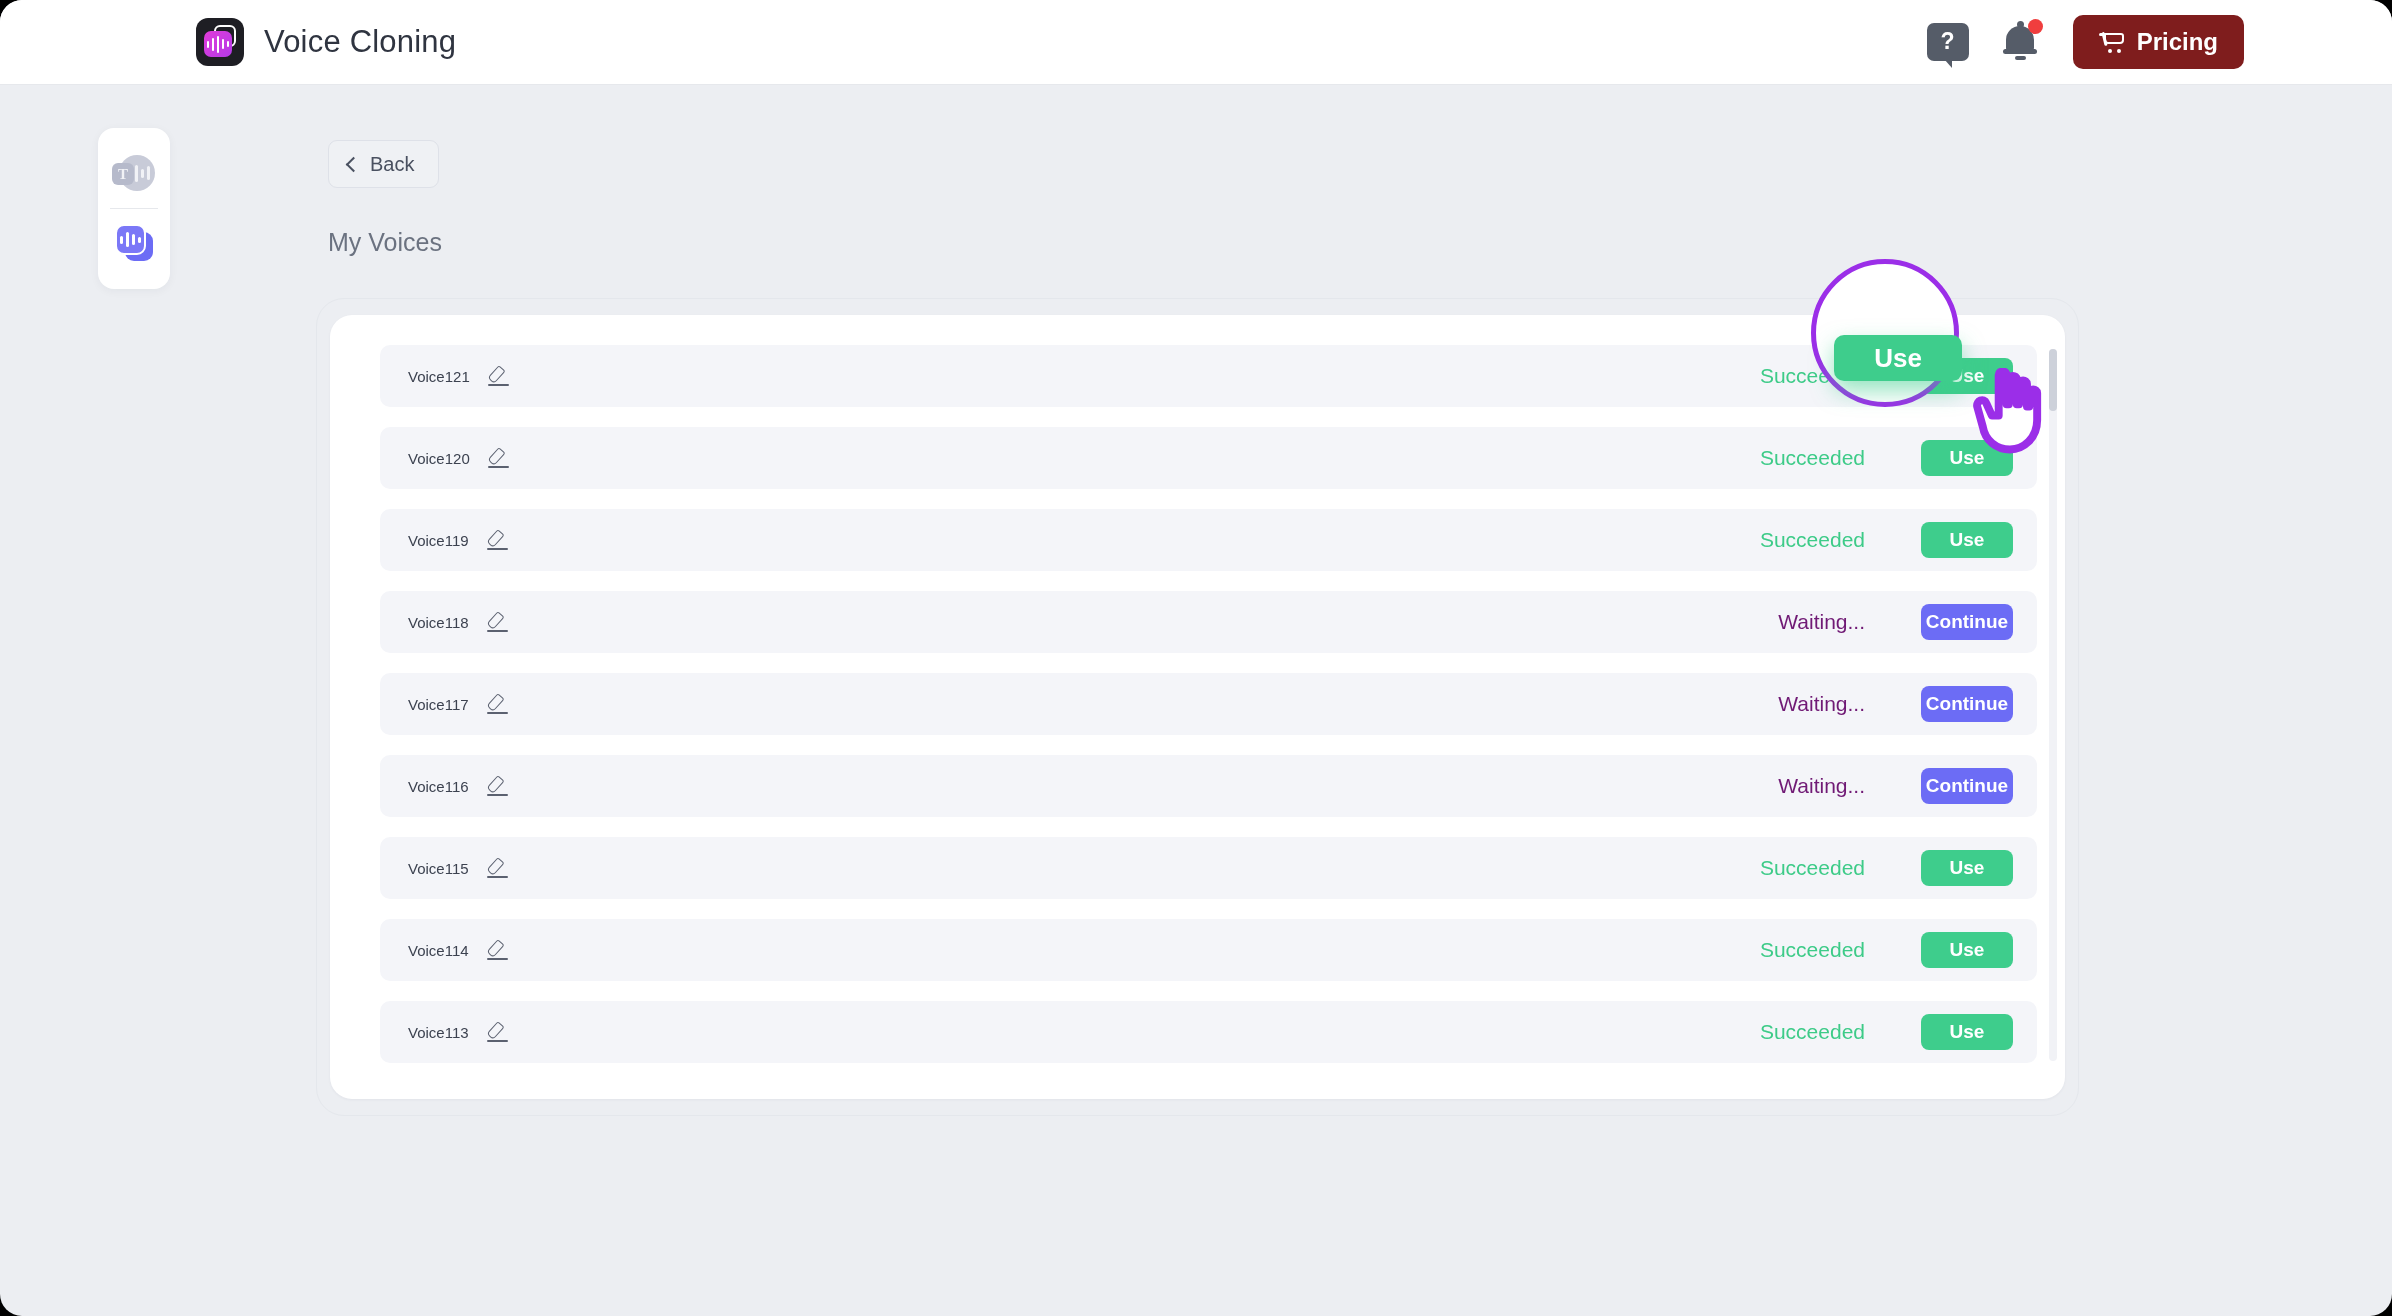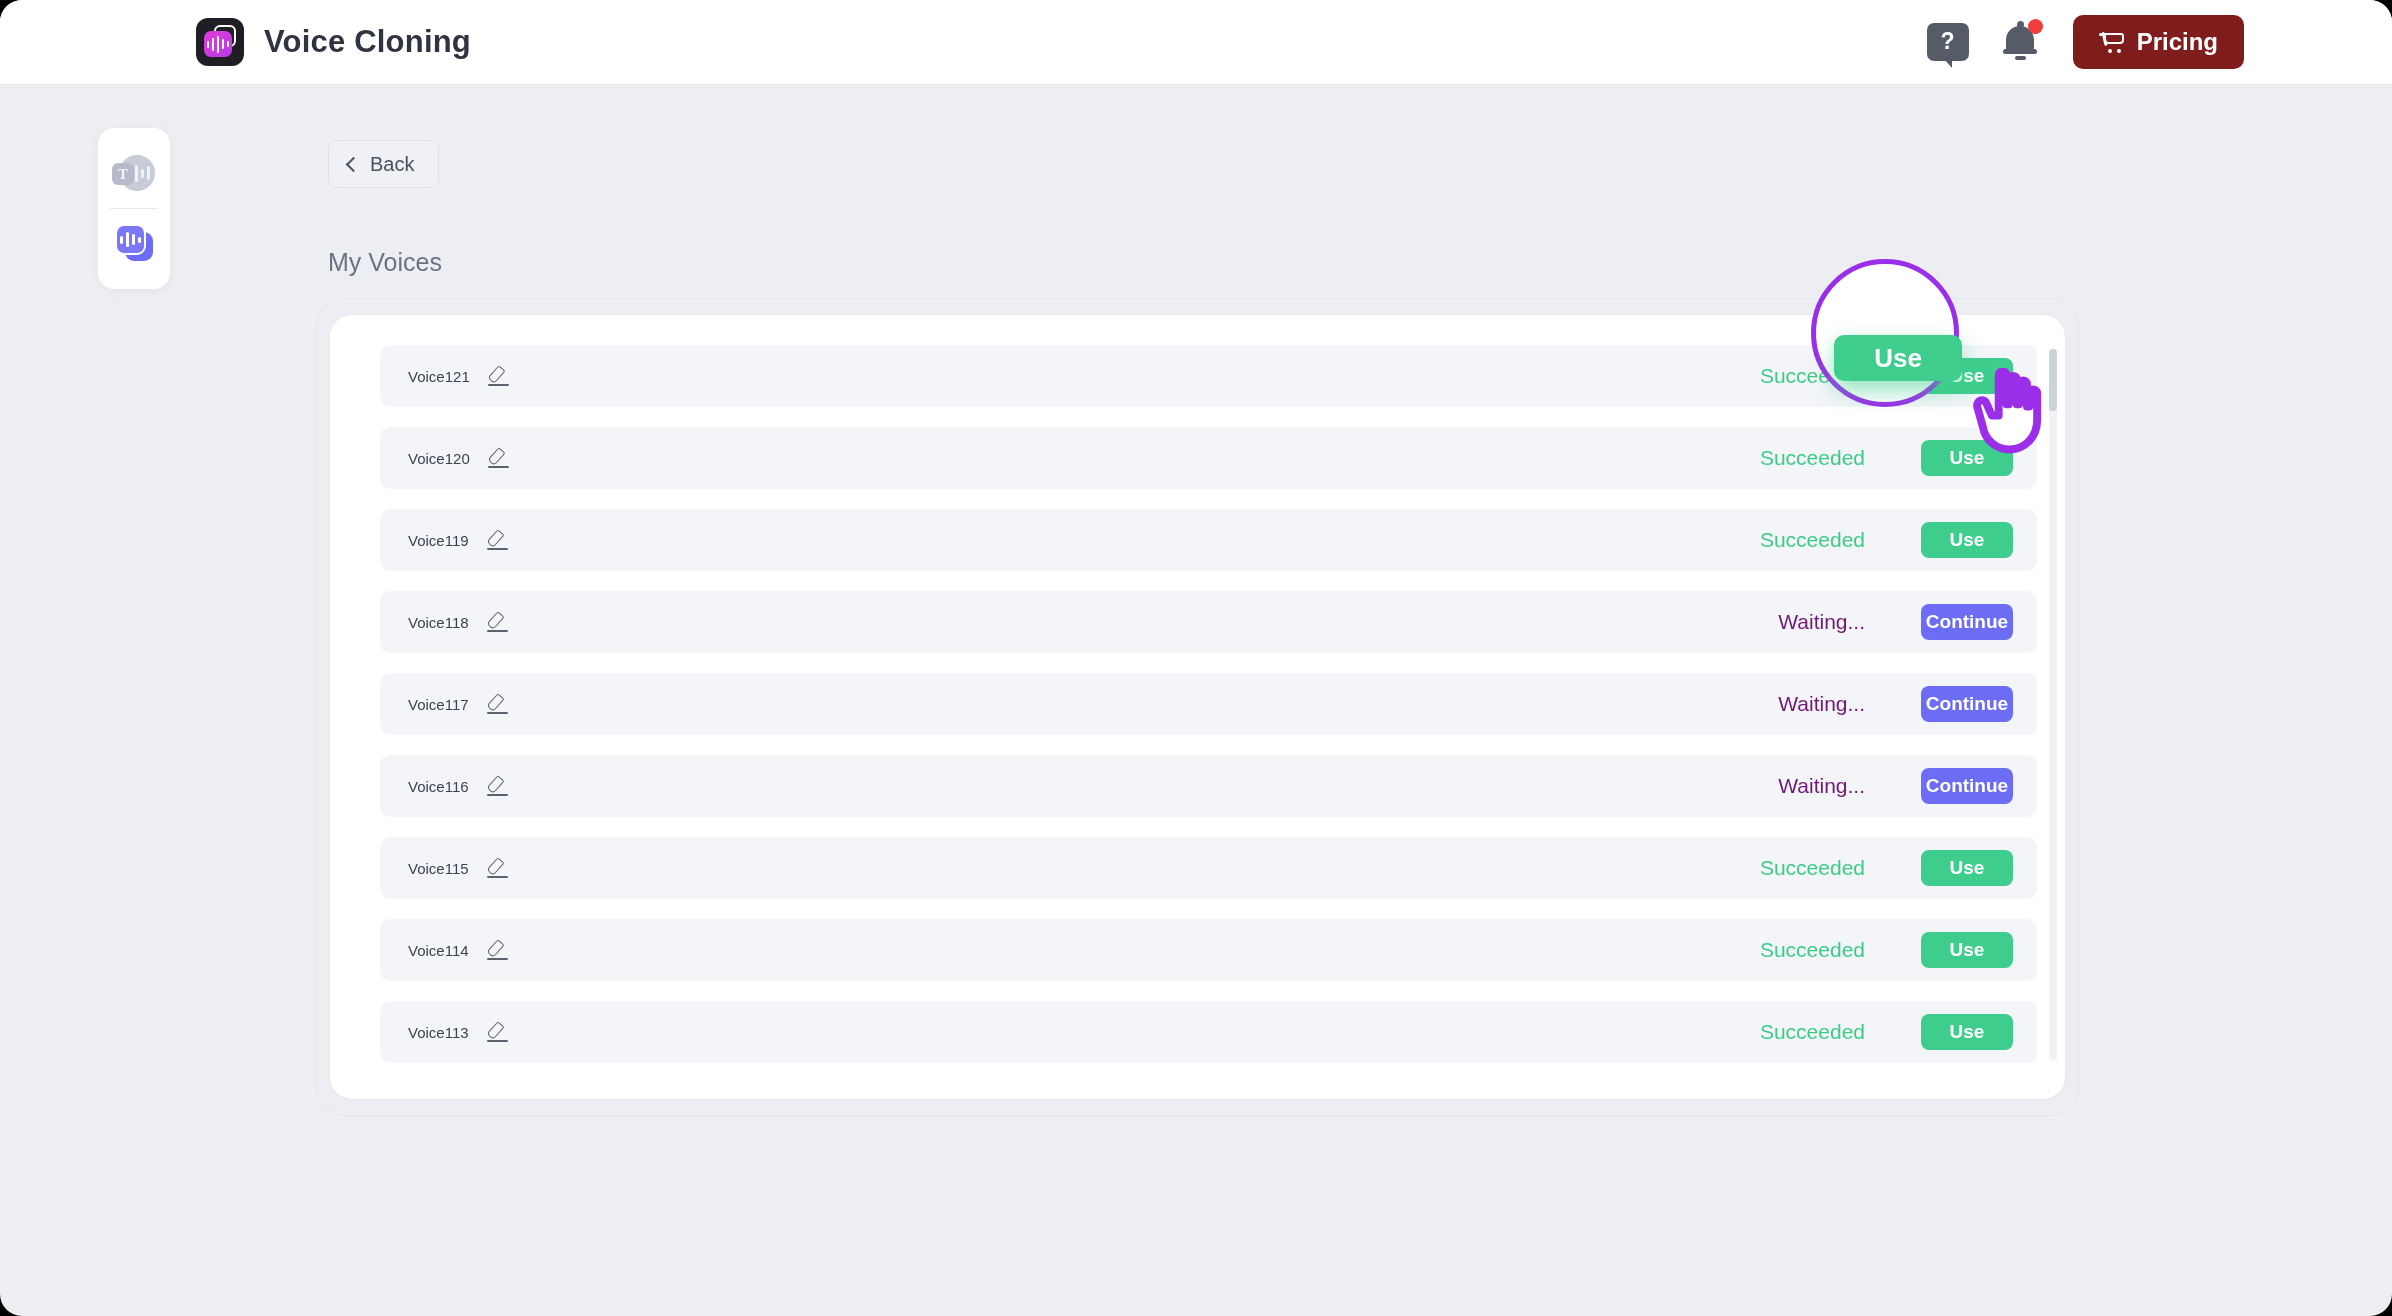--- a/index.html
+++ b/index.html
@@ -69,21 +69,21 @@
     border-radius: 2px;
   }
   #app-logo .front-sq i:nth-child(1) { height: 7px; }
   #app-logo .front-sq i:nth-child(2) { height: 13px; }
   #app-logo .front-sq i:nth-child(3) { height: 17px; }
   #app-logo .front-sq i:nth-child(4) { height: 10px; }
   #app-logo .front-sq i:nth-child(5) { height: 6px; }
 
   #app-title {
     font-size: 31px;
-    font-weight: 700;
+    font-weight: 400;
     color: #2F3440;
     letter-spacing: .2px;
     white-space: nowrap;
   }
 
   #header-actions {
     position: absolute;
     right: 148px;
     display: flex;
     align-items: center;
@@ -338,21 +338,21 @@
   }
   #back-label {
     font-size: 20px;
     color: #4A5160;
     font-weight: 500;
   }
 
   #section-title {
     position: absolute;
     left: 328px;
-    top: 248px;
+    top: 228px;
     font-size: 25px;
     color: #6B7280;
     font-weight: 500;
   }
 
   #voices-card {
     position: absolute;
     left: 330px;
     top: 315px;
     width: 1735px;

